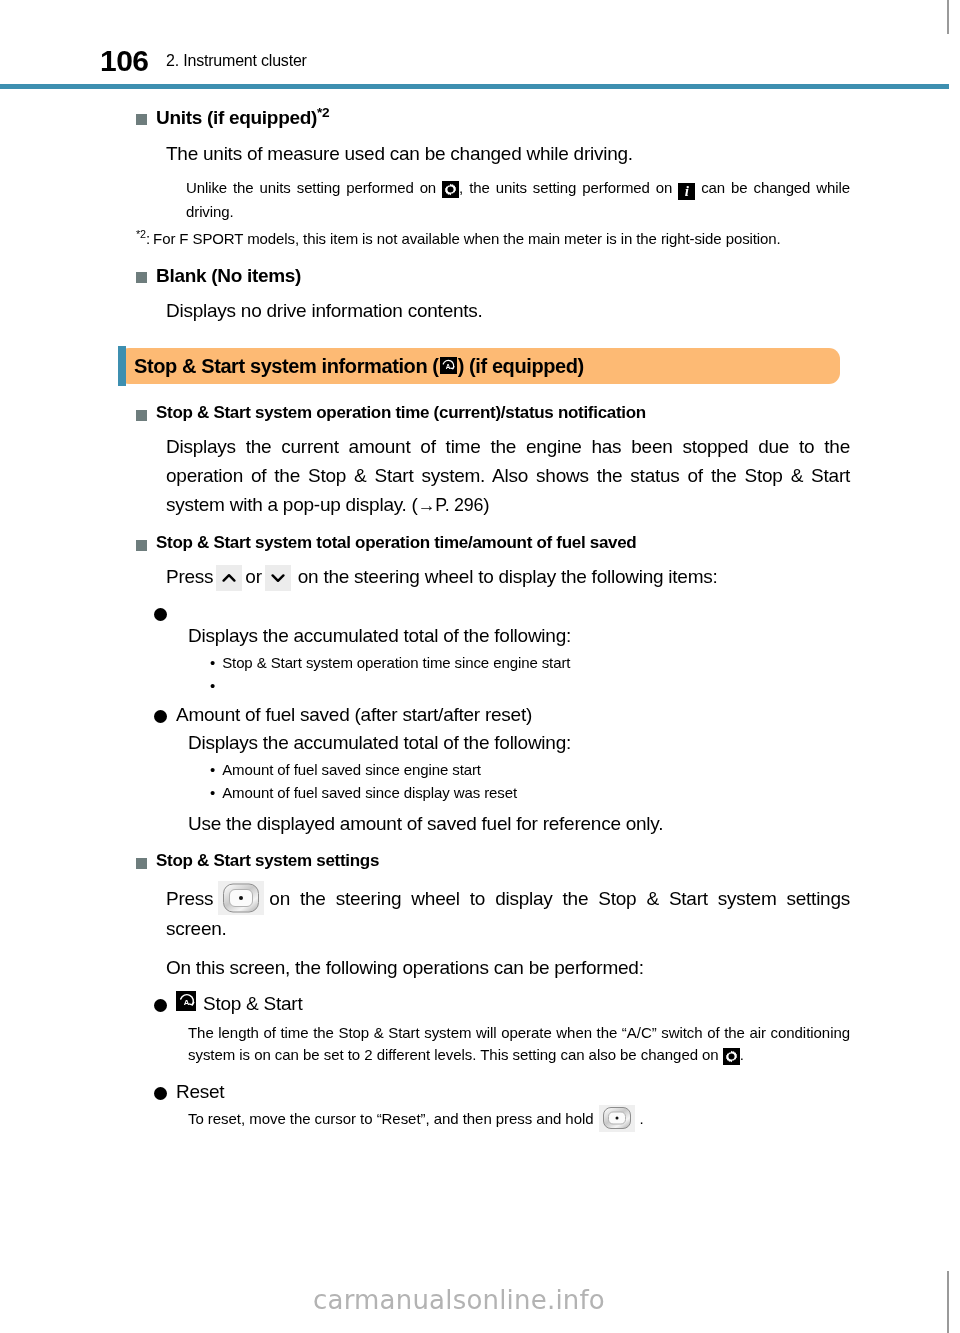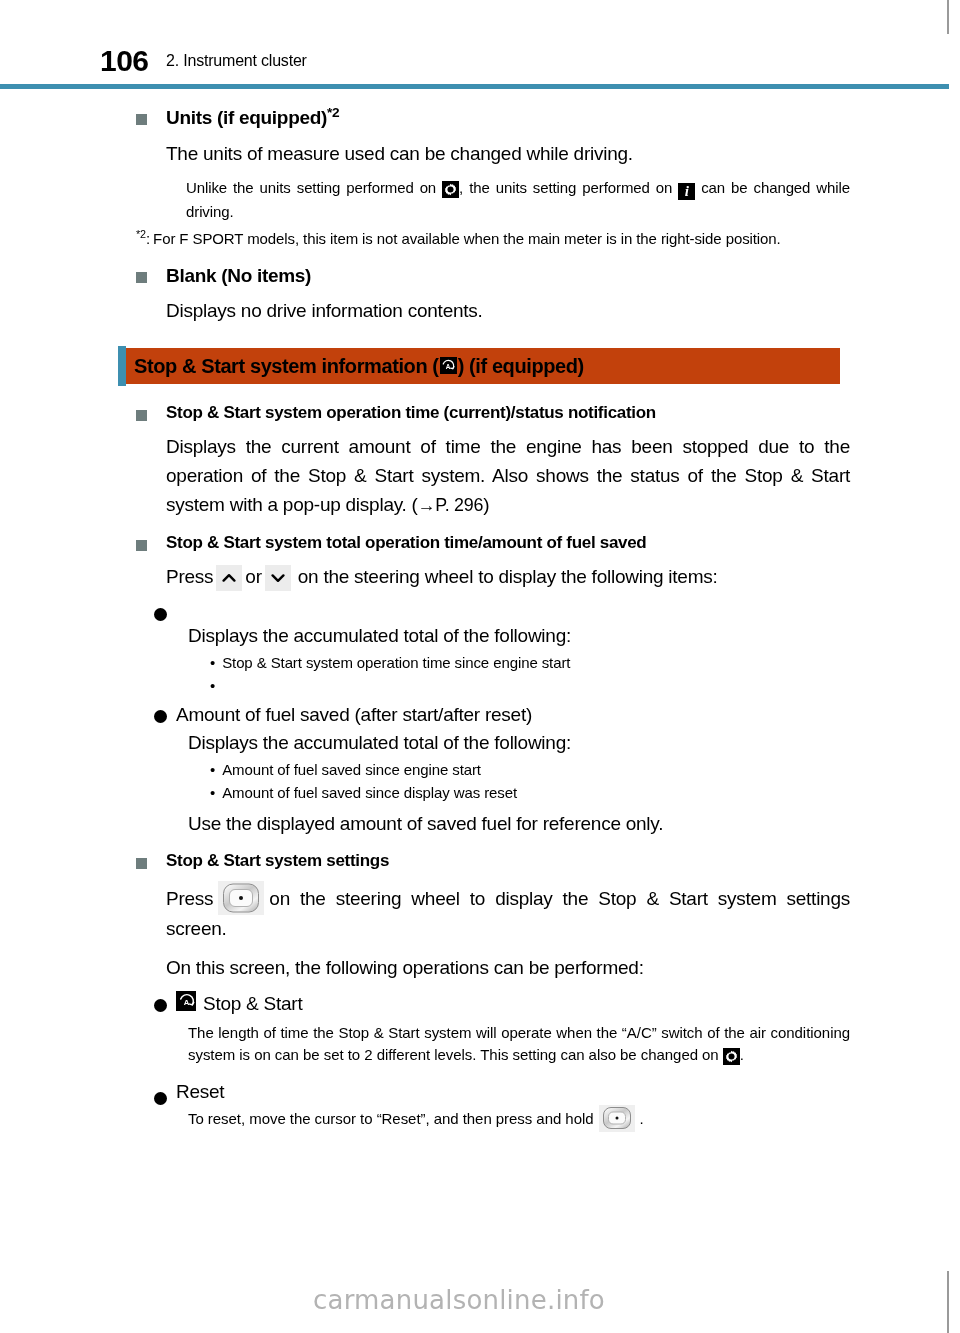--- a/index.html
+++ b/index.html
@@ -67,21 +67,20 @@
     left: 130px;
     width: 720px;
   }
 
   
   .sq-head {
     display: flex;
     align-items: flex-start;
     margin-top: 10px;
     margin-left: 6px;
-    gap: 10px;
   }
   .sq-bullet {
     width: 11px;
     height: 11px;
     background: #6e7d7d;
     flex: 0 0 auto;
     margin-top: 8px;
     margin-right: 9px;
   }
   .sq-head .sq-text {
@@ -132,24 +131,25 @@
     vertical-align: super;
     line-height: 0;
   }
 
   
   .section-banner {
     margin-top: 22px;
     margin-left: -12px;
     width: 722px;
     height: 36px;
-    background: #c2410c;
+    background: #fdba74;
     display: flex;
     align-items: center;
     position: relative;
+    border-radius: 11px;
   }
   .section-banner .accent {
     position: absolute;
     left: 0;
     top: -2px;
     bottom: -2px;
     width: 8px;
     background: #3d8fb0;
   }
   .section-banner .banner-text {
@@ -486,21 +486,21 @@
     <span class="ic">
       <span class="ic-box sm">
         <svg width="13" height="13" viewBox="0 0 24 24" aria-hidden="true">
           <path fill="#ffffff" d="M12 1.6l2.1 1.5 2.4-.7 1.2 2.2 2.5.3.1 2.5 2.1 1.4-1.1 2.2 1.1 2.2-2.1 1.4-.1 2.5-2.5.3-1.2 2.2-2.4-.7L12 22.4l-2.1-1.5-2.4.7-1.2-2.2-2.5-.3-.1-2.5-2.1-1.4 1.1-2.2-1.1-2.2 2.1-1.4.1-2.5 2.5-.3 1.2-2.2 2.4.7z"></path>
           <circle cx="12" cy="12" r="5.6" fill="#000000"></circle>
         </svg>
       </span>
     </span><span>.</span>
   </div>
 
-  <div class="rd-item" style="margin-top:10px;align-items:flex-end;">
+  <div class="rd-item" style="margin-top:10px;">
     <span class="rd-bullet"></span>
     <span class="rd-text">Reset</span>
   </div>
 
   <div class="small-body nj" style="margin-top:0;">
     <span>To reset, move the cursor to “Reset”, and then press and hold</span><span class="key-switch small"><span class="sw-outer"></span><span class="sw-inner"></span><span class="sw-dot"></span></span><span>.</span>
   </div>
 
 </div>
 

